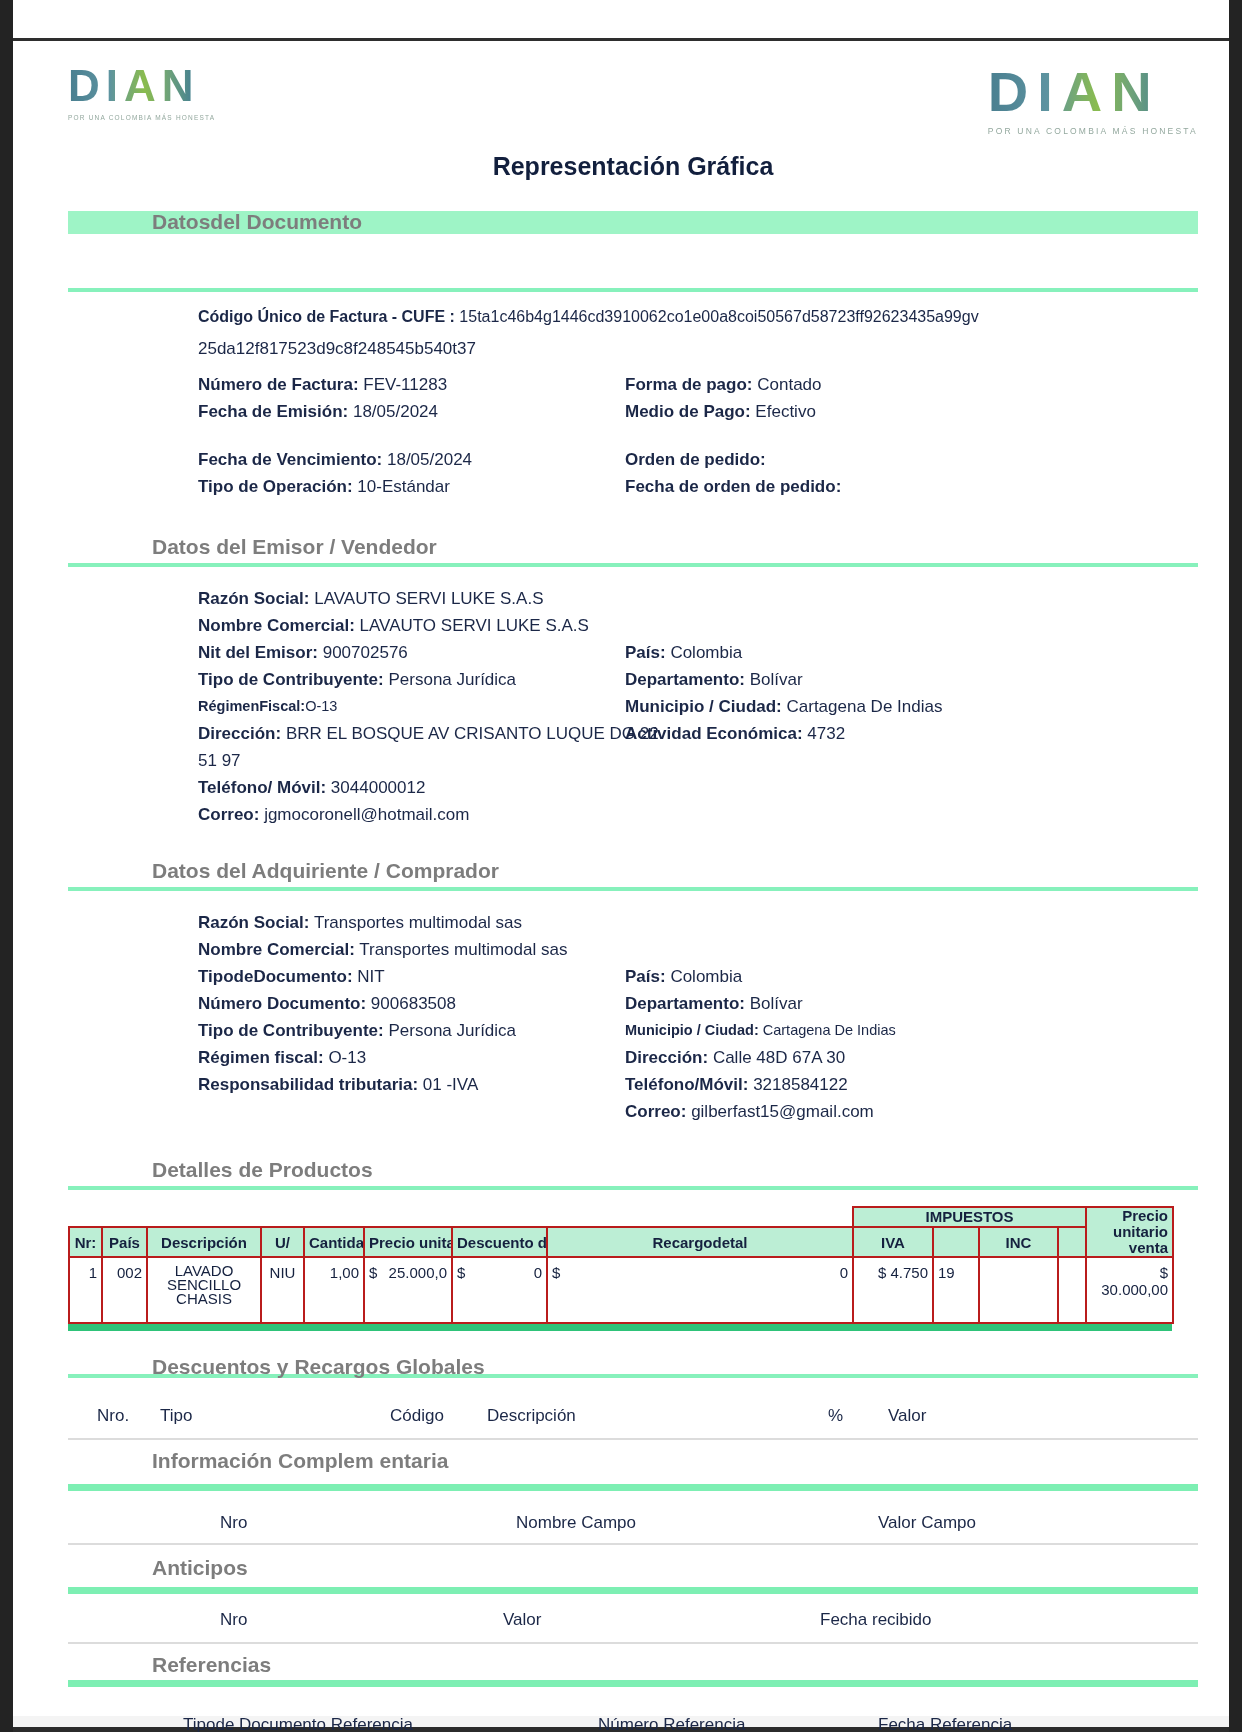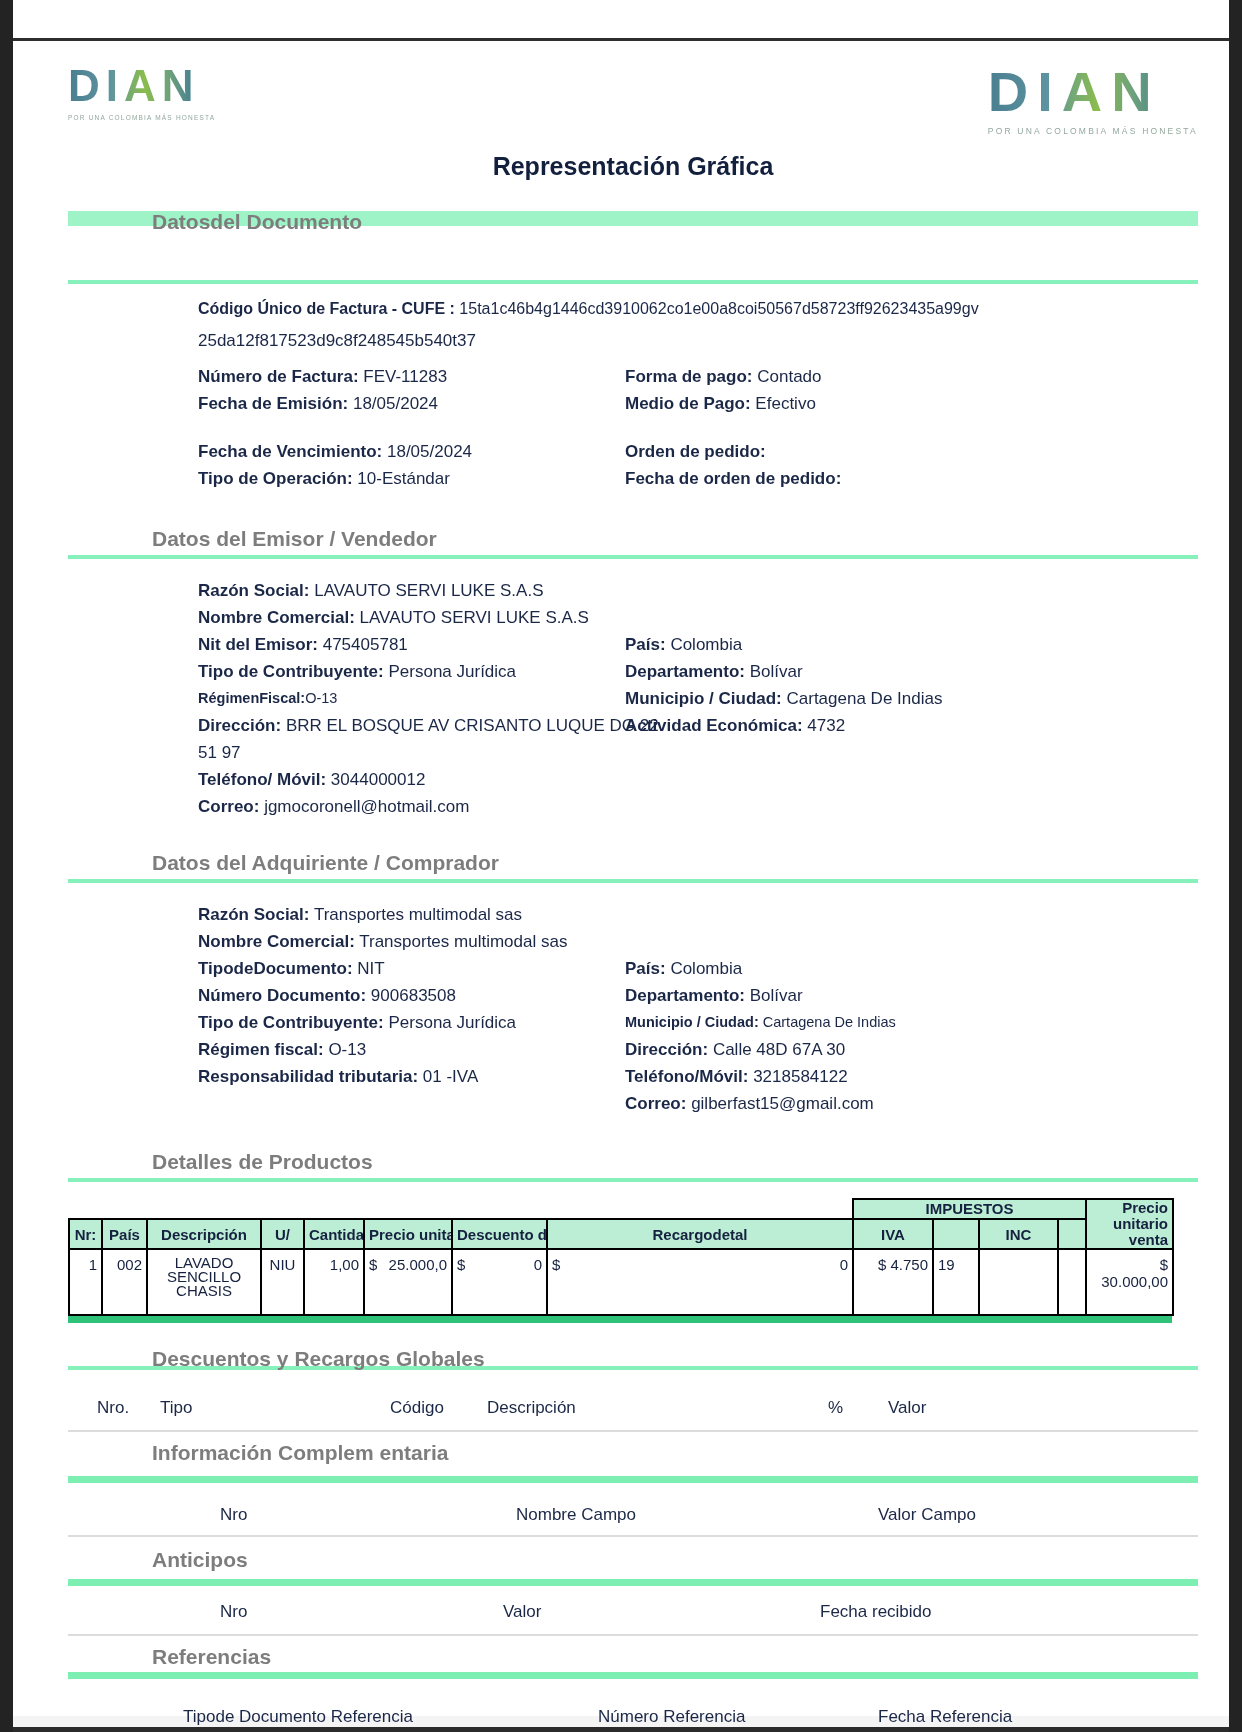--- a/index.html
+++ b/index.html
@@ -20,39 +20,39 @@
   .dian .tag{color:#93a89e;letter-spacing:1.2px;margin-top:6px;white-space:nowrap;}
   .dian-sm .word{font-size:44px;}
   .dian-sm .tag{font-size:6.5px;}
   .dian-lg .word{font-size:56px;letter-spacing:9px;}
   .dian-lg .tag{font-size:8.5px;letter-spacing:2.2px;}
   .title{font-size:30px;font-weight:bold;color:#121f3d;letter-spacing:-0.5px;margin-top:26px;white-space:nowrap;}
   .subtitle{text-align:center;font-size:25px;font-weight:bold;color:#121f3d;margin-top:16px;}
 
   
   .sec-head{font-size:21px;font-weight:bold;color:#7d7d7d;padding-left:84px;line-height:22px;}
-  .bar1{height:15px;background:#9ef4c6;margin-top:30px;position:relative;}
+  .bar1{height:23px;background:#9ef4c6;margin-top:30px;position:relative;}
   .bar1 .sec-head{position:absolute;top:0;left:0;}
   .gline{height:4px;background:#87f1bc;}
   .gband{height:7px;background:#7defb3;}
   .grayline{height:2px;background:#dcdcdc;}
 
   
   .fgrid{display:grid;grid-template-columns:427px 1fr;padding-left:130px;font-size:17px;}
   .fgrid .cell{line-height:27px;}
   .fgrid b{font-weight:bold;}
   .cell.small{font-size:14.5px;}
   .cell.gap{margin-top:21px;}
   .cufe{padding-left:130px;font-size:16px;line-height:24px;margin-top:13px;}
   .cufe .hash{font-weight:normal;}
   .cufe2{padding-left:130px;font-size:17px;line-height:24px;margin-top:8px;}
 
   
   table.ptable{border-collapse:collapse;margin-top:16px;table-layout:fixed;width:1104px;}
-  table.ptable td{border:2px solid #000000;font-size:15px;color:#15213f;padding:2px 4px;box-sizing:border-box;vertical-align:top;}
+  table.ptable td{border:2px solid #b91c1c;font-size:15px;color:#15213f;padding:2px 4px;box-sizing:border-box;vertical-align:top;}
   table.ptable td.hd{background:#bceed5;font-weight:bold;text-align:center;vertical-align:middle;overflow:hidden;white-space:nowrap;}
   td.noborder{border:none !important;background:#fff;}
   td.imp{background:#bceed5;font-weight:bold;text-align:center;font-size:15px;}
   td.pv{background:#bceed5;font-weight:bold;text-align:right;font-size:14.5px;line-height:16px;vertical-align:middle;white-space:normal;}
   tr.grow td{height:20px;padding:0 4px;}
   tr.hrow td{height:30px;}
   tr.drow td{height:66px;padding-top:6px;}
   .tr{text-align:right;}
   .tc{text-align:center;}
   .money{display:flex;justify-content:space-between;}
@@ -110,21 +110,21 @@
   </div>
 
   <div class="sec-head" style="margin-top:36px;">Datos del Emisor / Vendedor</div>
   <div class="gline" style="margin-top:5px;"></div>
 
   <div class="fgrid" style="margin-top:18px;">
     <div class="cell"><b>Razón Social:</b> <span>LAVAUTO SERVI LUKE S.A.S</span></div>
     <div class="cell"></div>
     <div class="cell"><b>Nombre Comercial:</b> <span>LAVAUTO SERVI LUKE S.A.S</span></div>
     <div class="cell"></div>
-    <div class="cell"><b>Nit del Emisor:</b> <span>475405781</span></div>
+    <div class="cell"><b>Nit del Emisor:</b> <span>900702576</span></div>
     <div class="cell"><b>País:</b> <span>Colombia</span></div>
     <div class="cell"><b>Tipo de Contribuyente:</b> <span>Persona Jurídica</span></div>
     <div class="cell"><b>Departamento:</b> <span>Bolívar</span></div>
     <div class="cell small"><b>RégimenFiscal:</b><span>O-13</span></div>
     <div class="cell"><b>Municipio / Ciudad:</b> <span>Cartagena  De Indias</span></div>
     <div class="cell" style="width:470px;"><b>Dirección:</b> <span>BRR EL BOSQUE AV CRISANTO LUQUE DG 22 51 97</span></div>
     <div class="cell"><b>Actividad Económica:</b> <span>4732</span></div>
     <div class="cell"><b>Teléfono/ Móvil:</b> <span>3044000012</span></div>
     <div class="cell"></div>
     <div class="cell"><b>Correo:</b> <span>jgmocoronell@hotmail.com</span></div>

